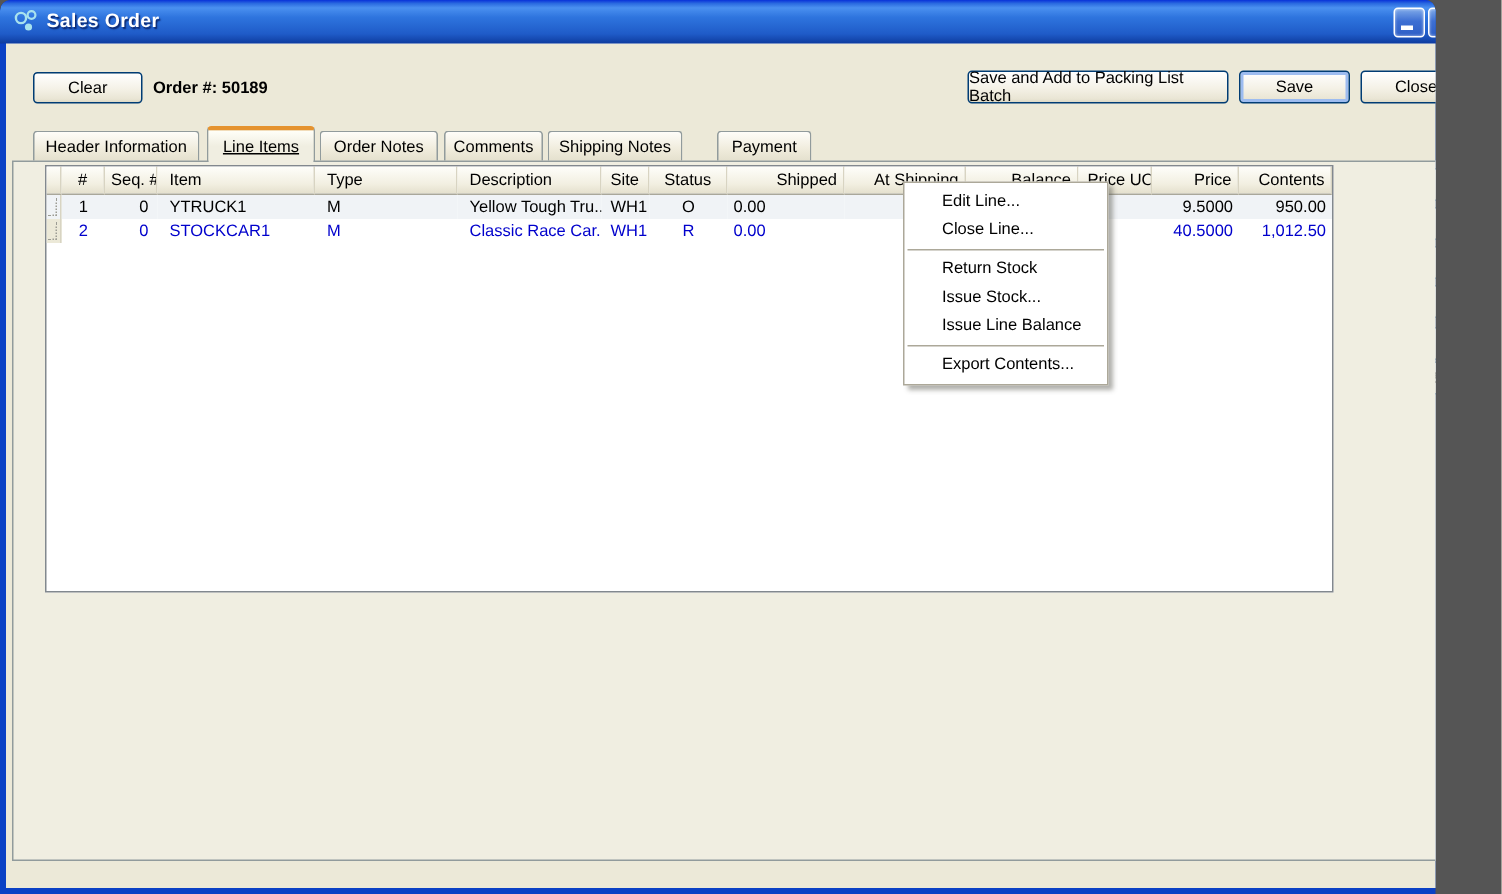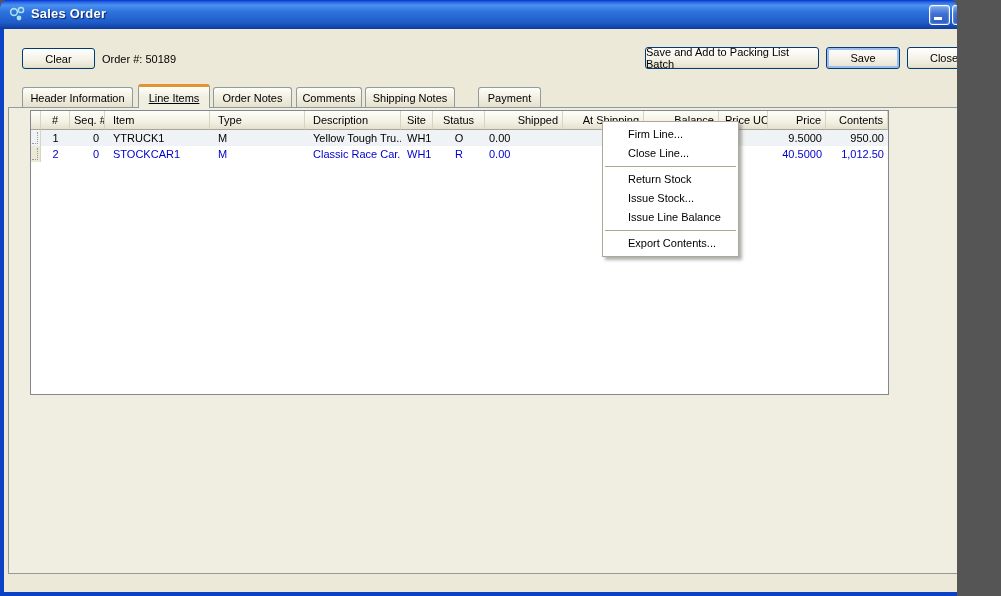--- a/index.html
+++ b/index.html
@@ -104,21 +104,21 @@
         <span class="glyph-max"></span>
       </div>
     <div class="wbtn closeb">
         <span class="glyph-x">×</span>
       </div>
   </div>
 
   <div class="client"></div>
 
   <div class="btn" style="left:22px;top:48px;width:73px;height:21px;">Clear</div>
-  <div class="lbl" style="left:102px;top:53px;">
+  <div class="lbl" style="left:102px;top:53px;font-weight:bold;">
     <span>Order #:</span>
     <span>50189</span>
   </div>
   <div class="btn" style="left:645px;top:47px;width:174px;height:22px;">Save and Add to Packing List Batch</div>
   <div class="btn deflt" style="left:826px;top:47px;width:74px;height:22px;">Save</div>
   <div class="btn" style="left:907px;top:47px;width:74px;height:22px;">Close</div>
 
   <div class="tab" style="left:22px;width:111px;">Header Information</div>
   <div class="tab active" style="left:138px;width:72px;">Line Items</div>
   <div class="tab" style="left:213px;width:79px;">Order Notes</div>
@@ -180,21 +180,21 @@
   </div>
 
   <div class="btn sbtn" style="left:897px;top:112px;width:74px;">New</div>
   <div class="btn sbtn" style="left:897px;top:138px;width:74px;">Edit</div>
   <div class="btn sbtn" style="left:897px;top:164px;width:74px;">Close</div>
   <div class="btn sbtn" style="left:897px;top:190px;width:74px;">Delete</div>
   <div class="btn sbtn" style="left:895px;top:218px;width:78px;">Issue Stock</div>
   <div class="btn sbtn" style="left:894px;top:241px;width:81px;">Issue Line Bal.</div>
 
   <div class="menu">
-    <div class="mitem">Firm Line...</div>
+    <div class="mitem">Edit Line...</div>
     <div class="mitem">Close Line...</div>
     <div class="msep"></div>
     <div class="mitem">Return Stock</div>
     <div class="mitem">Issue Stock...</div>
     <div class="mitem">Issue Line Balance</div>
     <div class="msep"></div>
     <div class="mitem">Export Contents...</div>
   </div>
 
   <div class="cb" style="left:28px;top:406px;"></div>

